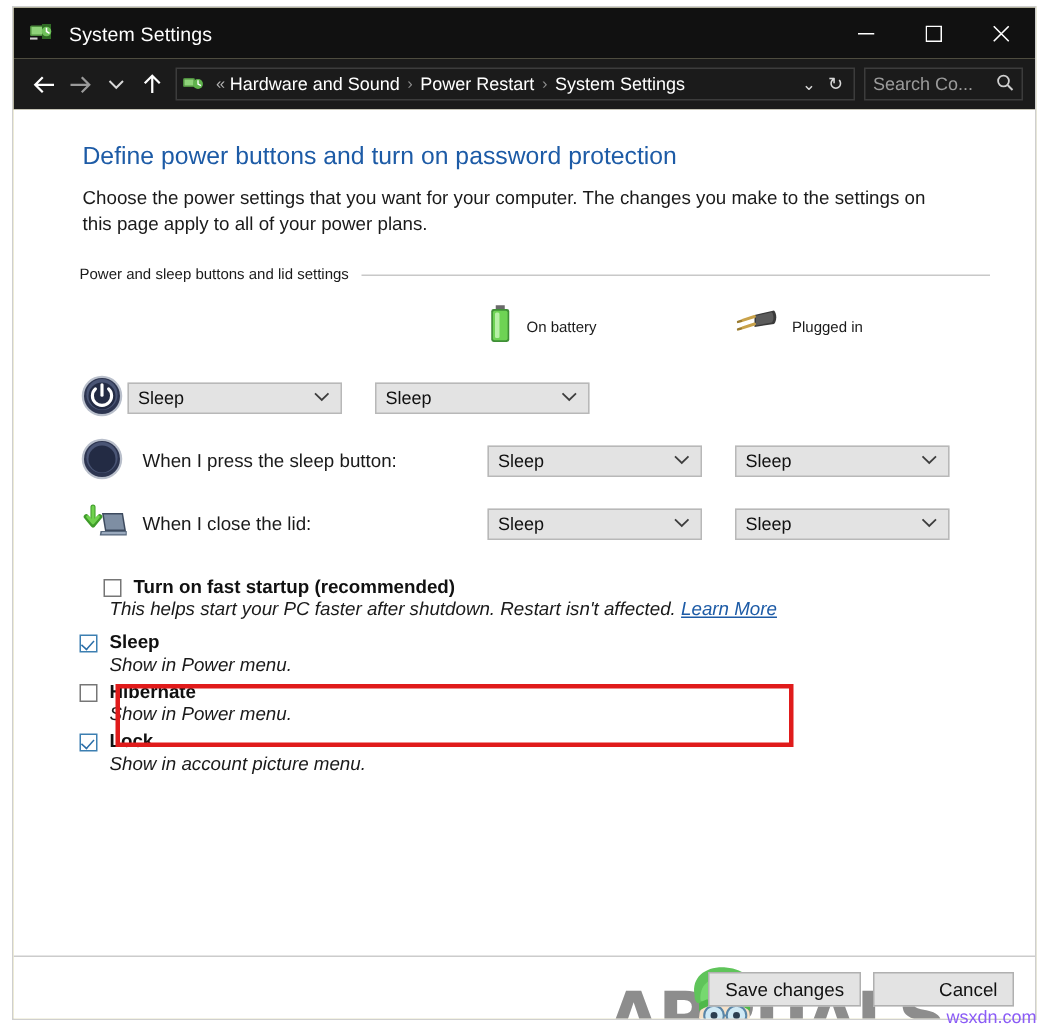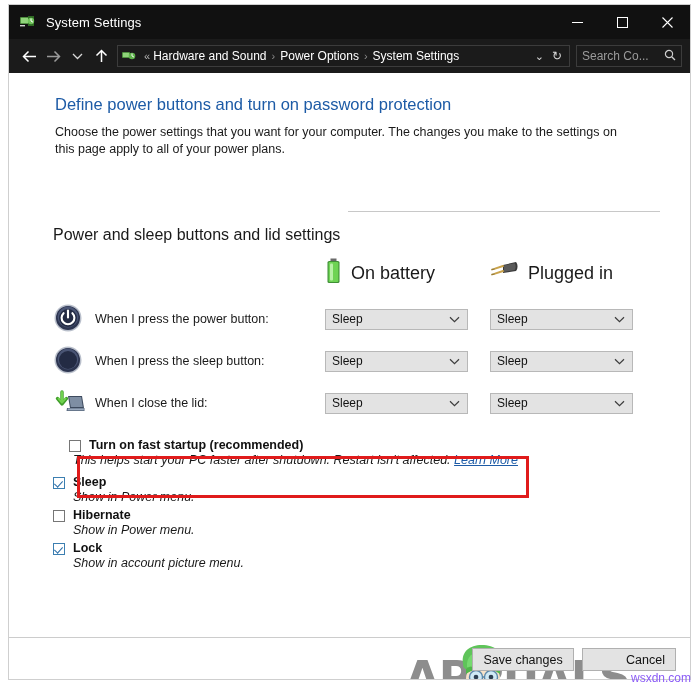--- a/index.html
+++ b/index.html
@@ -155,45 +155,44 @@
   }
 
   
   .group {
     display: flex;
     align-items: center;
     padding: 0 30px 0 44px;
     margin-top: 20px;
   }
   .group-label {
-    font-size: 16px;
+    font-size: 10px;
     color: #1a1a1a;
     white-space: nowrap;
     padding-right: 8px;
-    margin-top: 48px;
   }
   .group-rule {
     flex: 1;
     height: 1px;
     background: #c8c8c8;
   }
 
   
   .colheads {
     display: flex;
     margin-top: 14px;
     padding-left: 44px;
   }
   .colhead {
     display: flex;
     align-items: center;
     width: 166px;
   }
   .colhead.first { margin-left: 272px; }
-  .colhead-label { font-size: 18px; color: #1a1a1a; margin-left: 9px; }
+  .colhead-label { font-size: 10px; color: #1a1a1a; margin-left: 9px; }
 
   
   .rows { margin-top: 10px; padding-left: 44px; }
   .row {
     display: flex;
     align-items: center;
     height: 42px;
   }
   .row-icon { width: 32px; height: 32px; flex: none; position: relative; }
   .row-label {
@@ -393,21 +392,21 @@
         <svg width="15" height="15" viewBox="0 0 15 15">
           <rect x="0" y="3" width="8" height="6" rx="1" fill="#4f8f3f"></rect>
           <rect x="1" y="4" width="6" height="4" fill="#8fd37a"></rect>
           <circle cx="10" cy="7" r="3.3" fill="#5fb34c"></circle>
           <path d="M10 4.5 L10 7 L12 8.1" stroke="#ffffff" stroke-width="0.9" fill="none"></path>
         </svg>
       </span>
       <span class="crumb-chev">«</span>
       <span class="crumb">Hardware and Sound</span>
       <span class="crumb-sep">›</span>
-      <span class="crumb">Power Options</span>
+      <span class="crumb">Power Restart</span>
       <span class="crumb-sep">›</span>
       <span class="crumb">System Settings</span>
       <span class="crumb-spacer"></span>
       <span class="crumb-drop">⌄</span>
       <span class="crumb-refresh">↻</span>
     </div>
 
     <div class="searchbox">
       <span class="search-ph">Search Co...</span>
       <span class="search-icon">
@@ -461,21 +460,20 @@
         <span class="row-icon">
           <svg width="30" height="30" viewBox="0 0 30 30">
             <circle cx="15" cy="15" r="13.5" fill="#b9bfcb"></circle>
             <circle cx="15" cy="15" r="12" fill="#2d3550"></circle>
             <circle cx="15" cy="14" r="10.4" fill="#4a5575"></circle>
             <circle cx="15" cy="15" r="9" fill="#232b44"></circle>
             <path d="M15 7.5 L15 14.5" stroke="#ffffff" stroke-width="2.1" stroke-linecap="round"></path>
             <path d="M10.6 10.2 A6.4 6.4 0 1 0 19.4 10.2" fill="none" stroke="#ffffff" stroke-width="2.1" stroke-linecap="round"></path>
           </svg>
         </span>
-        <span class="row-label">When I press the power button:</span>
         <div class="combo">
           <span class="combo-val">Sleep</span>
           <span class="combo-chev">
             <svg width="11" height="7" viewBox="0 0 11 7">
                 <path d="M1 1.3 L5.5 5.6 L10 1.3" stroke="#3d3d3d" stroke-width="1.2" fill="none"></path>
               </svg>
           </span>
         </div>
         <div class="combo">
           <span class="combo-val">Sleep</span>

